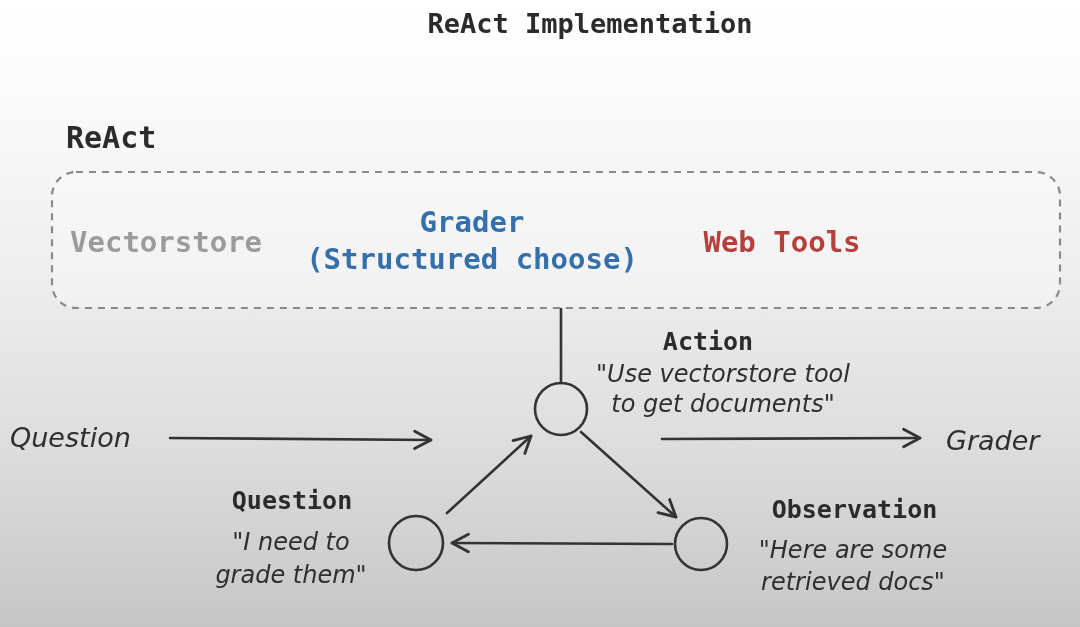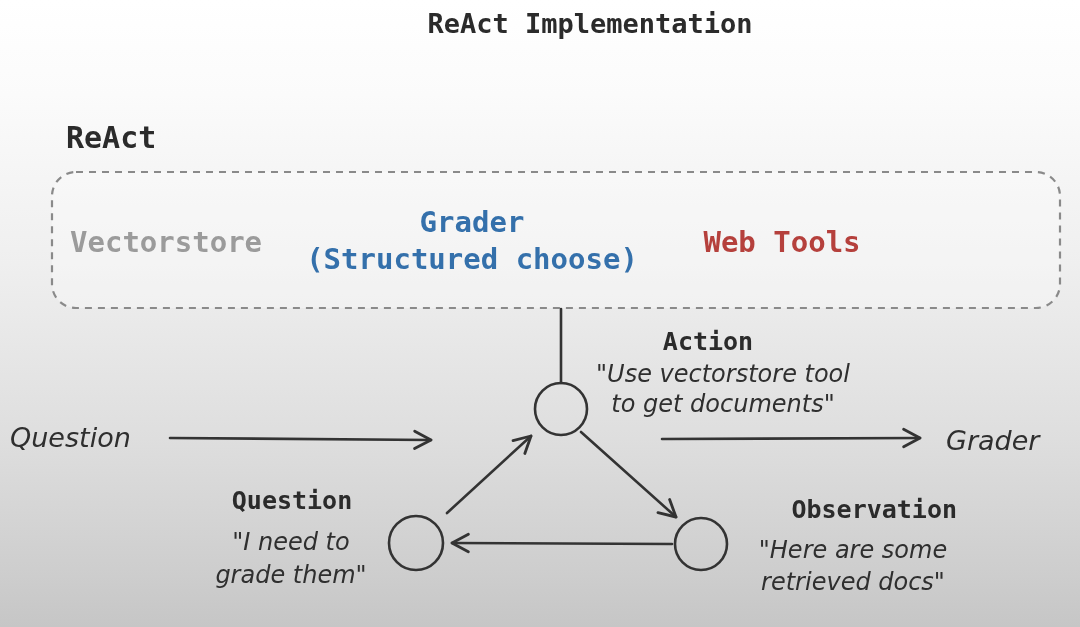--- a/index.html
+++ b/index.html
@@ -66,20 +66,20 @@
 
 
   <div class="abs mono node-label center" style="left:608px;top:327px;width:200px;">Action</div>
   <div class="abs hand node-quote center prelines" style="left:573px;top:359px;width:300px;">"Use vectorstore tool
 to get documents"</div>
 
   <div class="abs mono node-label center" style="left:192px;top:486px;width:200px;">Question</div>
   <div class="abs hand node-quote center prelines" style="left:186px;top:526px;width:210px;line-height:33px;">"I need to
 grade them"</div>
 
-  <div class="abs mono node-label center" style="left:752px;top:495px;width:205px;text-align:right;">Observation</div>
+  <div class="abs mono node-label center" style="left:752px;top:495px;width:205px;">Observation</div>
   <div class="abs hand node-quote center prelines" style="left:748px;top:534px;width:210px;line-height:32px;">"Here are some
 retrieved docs"</div>
 
   <div class="abs hand io-label" style="left:10px;top:422px;width:150px;">Question</div>
   <div class="abs hand io-label" style="left:946px;top:425px;width:120px;">Grader</div>
 
 </div>
 
 </body></html>

